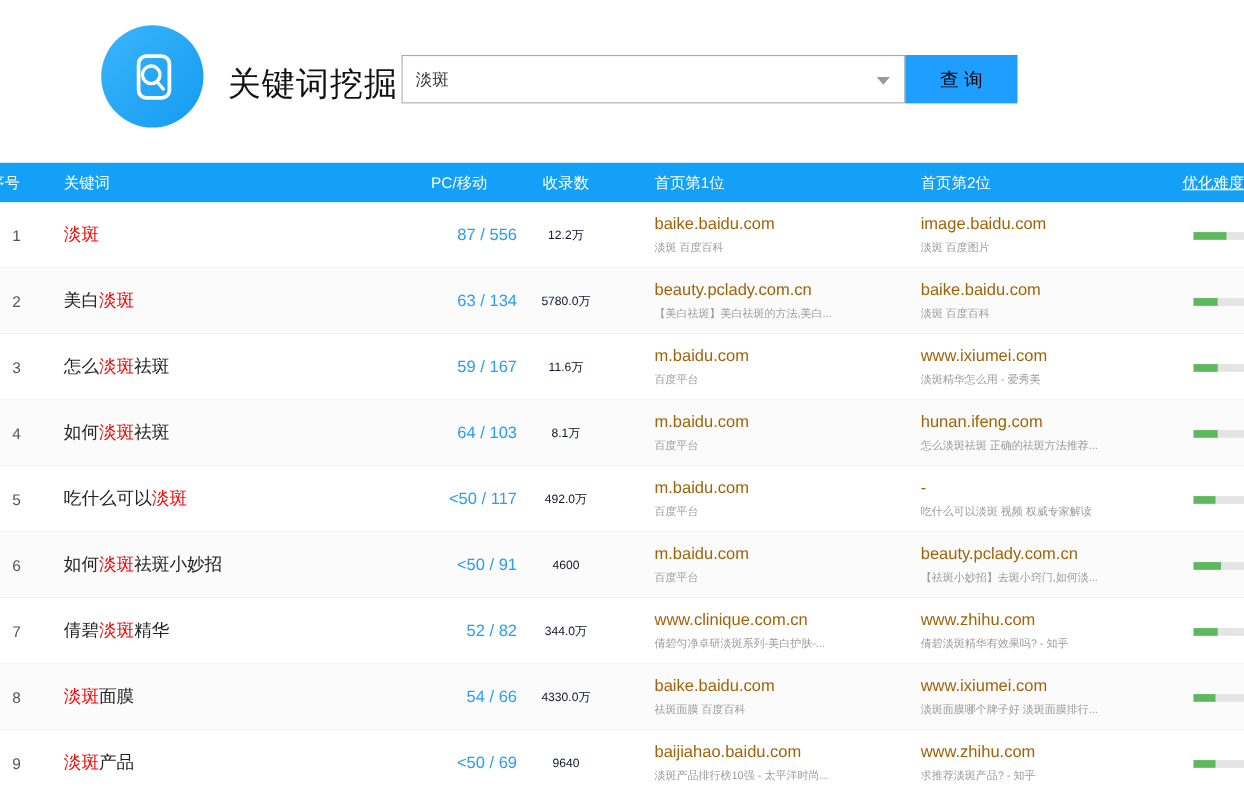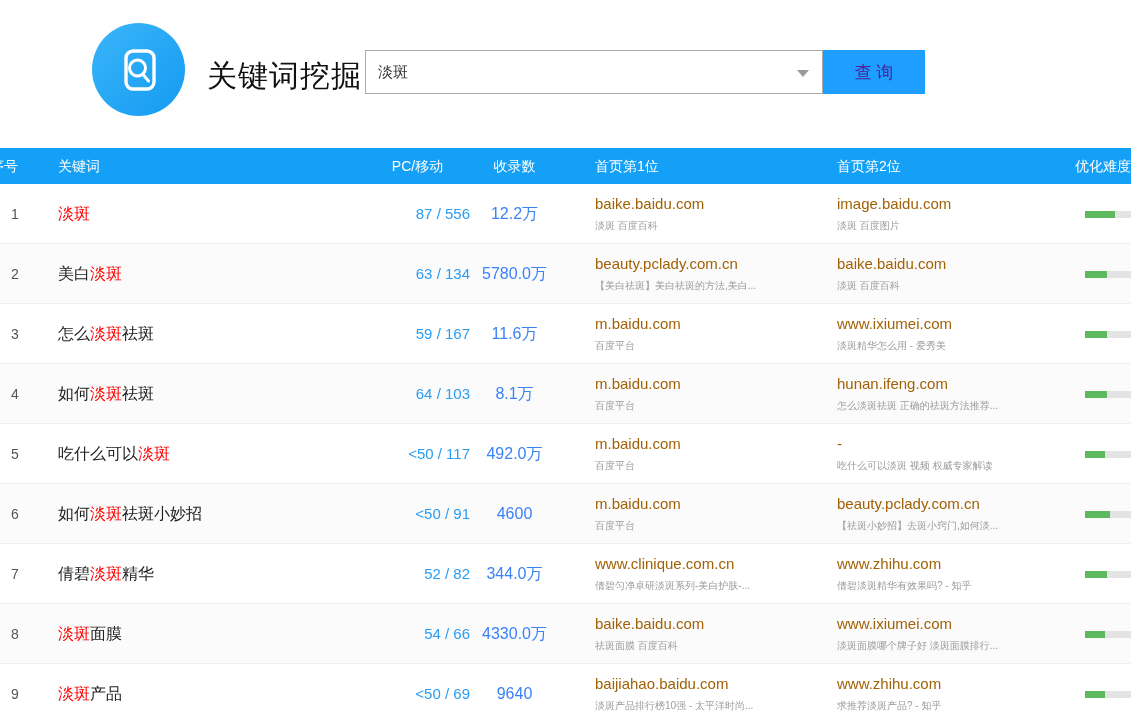--- a/index.html
+++ b/index.html
@@ -39,48 +39,48 @@
     padding:0 34px 0 12px;font-size:15px;color:#333;
     font-family:"Liberation Sans","DejaVu Sans",sans-serif;background:transparent;
   }
   .caret{
     position:absolute;right:13px;top:19px;width:0;height:0;
     border-left:6px solid transparent;border-right:6px solid transparent;
     border-top:7px solid #9a9a9a;cursor:pointer;
   }
   .query-btn{
     position:absolute;left:823px;top:50px;width:102px;height:44px;
-    background:var(--accent);color:#4c1d95;border:none;font-size:17px;
+    background:var(--accent);color:#000000;border:none;font-size:17px;
     font-family:"Liberation Sans","DejaVu Sans",sans-serif;cursor:pointer;
     white-space:pre;
   }
   
   .thead{
     position:absolute;top:148px;left:0;width:1131px;height:36px;
     background:var(--table-header);color:#fff;font-size:14px;line-height:36px;
     overflow:hidden;
   }
   .thead .h{position:absolute;top:0;white-space:nowrap;}
   .h-seq{left:-10px;}
   .h-kw{left:58px;}
   .h-pc{left:365px;width:105px;text-align:center;}
   .h-idx{left:462px;width:105px;text-align:center;}
   .h-first{left:595px;}
   .h-second{left:837px;}
-  .h-diff{left:1075px;}
+  .h-diff{left:1075px;text-decoration:underline;}
   
   .tbody{position:absolute;top:184px;left:0;width:1131px;}
   .row{position:relative;height:60px;border-bottom:1px solid #efefef;background:#fff;}
   .row:nth-child(even){background:#fbfbfb;}
   .c{position:absolute;top:0;white-space:nowrap;}
   .c-seq{left:0;width:30px;height:60px;line-height:60px;text-align:center;font-size:14px;color:#555;}
   .c-kw{left:58px;height:60px;line-height:60px;font-size:16px;color:#222;cursor:pointer;}
   .c-kw .hl{color:var(--highlight-red);}
   .c-pc{left:365px;width:105px;height:60px;line-height:60px;text-align:right;font-size:15px;color:var(--link-blue);cursor:pointer;}
-  .c-idx{left:462px;width:105px;height:60px;line-height:60px;text-align:center;font-size:16px;color:#3b82f6;}
+  .c-idx{left:462px;width:105px;height:60px;line-height:60px;text-align:center;font-size:11px;color:#0f172a;}
   .c-first{left:595px;top:9px;width:235px;}
   .c-second{left:837px;top:9px;width:235px;}
   .domain{font-size:15px;color:#a16207;line-height:22px;cursor:pointer;}
   .desc{font-size:10px;color:#9b9b9b;line-height:21px;overflow:hidden;}
   .c-diff{left:1085px;top:27px;}
   .bar-track{width:120px;height:7px;background:var(--bar-track);}
   .bar-fill{height:7px;width:0;background:var(--bar-green);}
 </style>
 </head>
 <body>

